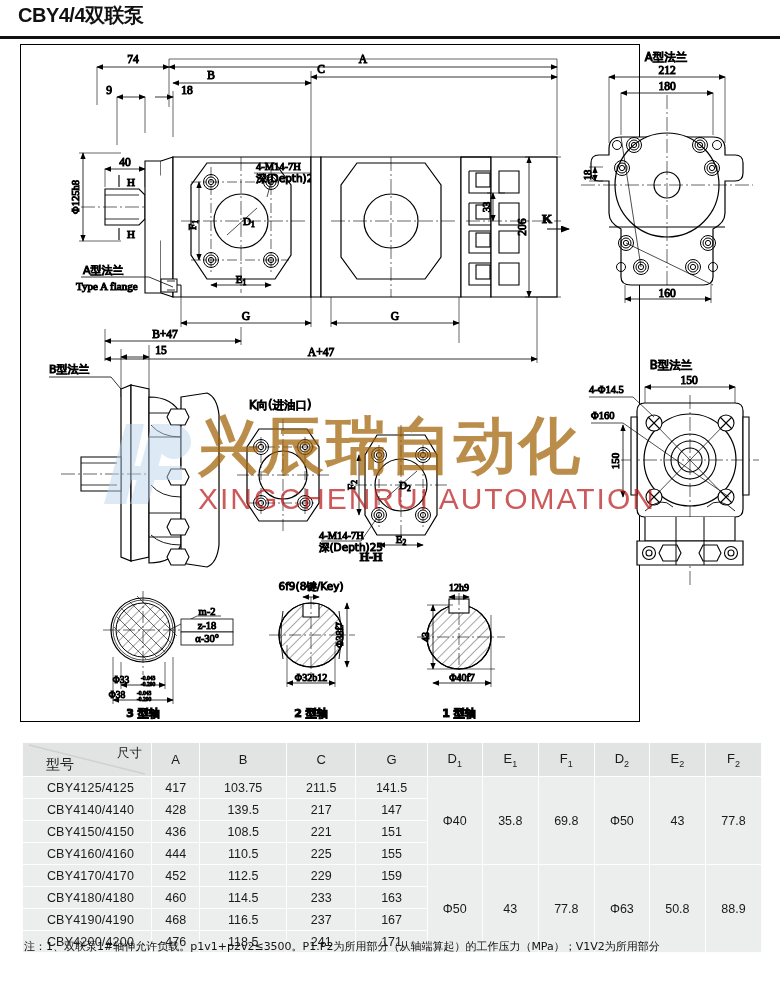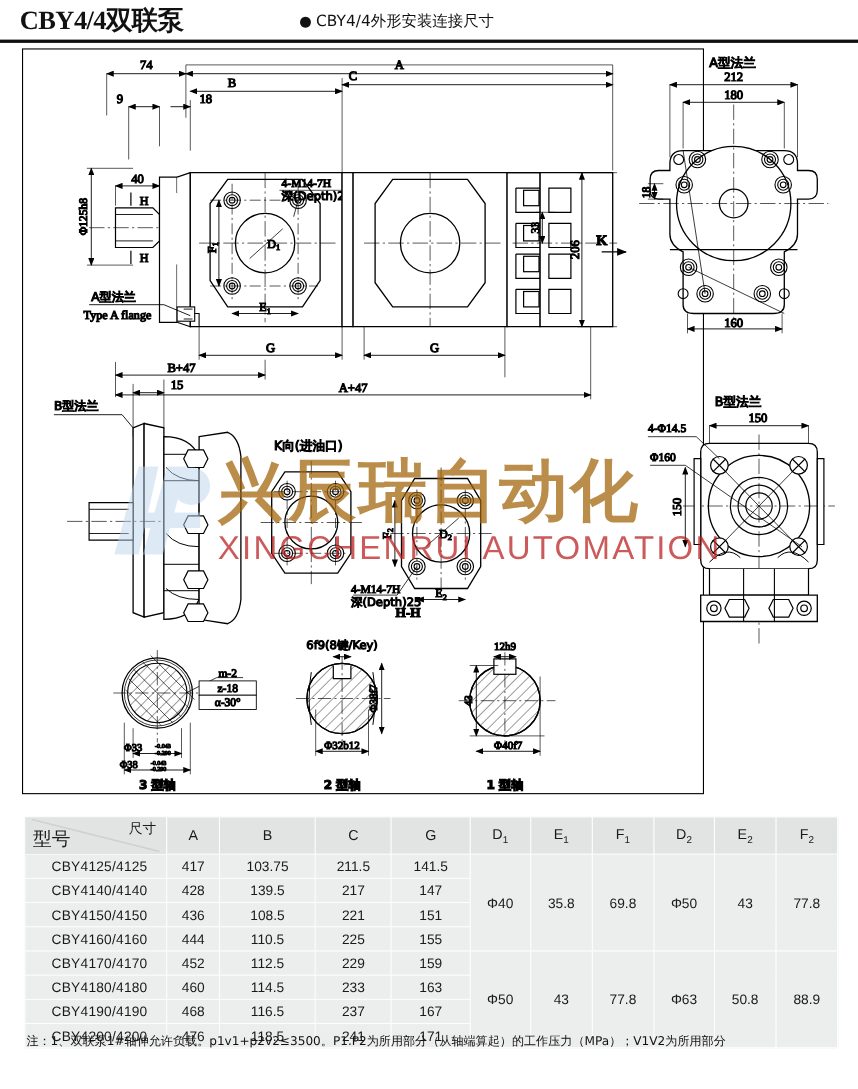--- a/index.html
+++ b/index.html
@@ -6,22 +6,22 @@
   html,body{margin:0;padding:0;background:#fff;}
   body{
     width:780px;height:990px;position:relative;overflow:hidden;
     font-family:"Liberation Sans","DejaVu Sans",sans-serif;
     color:#111;
   }
   
   #header{position:absolute;left:0;top:0;width:780px;height:38px;}
   #title{
     position:absolute;left:18px;top:2px;
-    font-size:24px;font-weight:bold;letter-spacing:-0.5px;
-    font-family:Liberation Serif, serif;
+    font-size:20px;font-weight:bold;letter-spacing:-0.5px;
+    font-family:Liberation Sans, sans-serif;
     white-space:nowrap;
   }
   #subtitle{
     position:absolute;left:272px;top:11px;font-size:14px;white-space:nowrap;
     font-family:"DejaVu Sans","Liberation Sans",sans-serif;
   }
   #subtitle .bullet{font-size:13px;margin-right:4px;}
   #header-rule{position:absolute;left:0;top:36px;width:780px;height:3px;background:#111;}
 
   
@@ -64,44 +64,41 @@
     font-weight:normal;color:#1a1a1a;
   }
   table#spec th{background:#e2e3e3;height:33px;font-size:13px;}
   table#spec td.model{text-align:center;padding-left:7px;letter-spacing:.2px;}
   th#corner{position:relative;padding:0;width:128px;background:#e2e3e3;}
   th#corner .diag{
     position:absolute;left:0;top:0;width:100%;height:100%;
   }
   th#corner .lbl-dim{position:absolute;right:9px;top:2px;font-size:12.5px;
     font-family:"DejaVu Sans",sans-serif;}
-  th#corner .lbl-model{position:absolute;left:7px;bottom:2px;font-size:17px;
+  th#corner .lbl-model{position:absolute;left:23px;bottom:2px;font-size:14px;
     font-family:"DejaVu Sans",sans-serif;}
   .sub{font-size:9px;vertical-align:sub;}
 
   
   #notes{
     position:absolute;left:24px;top:938px;width:740px;
     font-size:11px;line-height:1.55;color:#111;
     font-family:"DejaVu Sans","Liberation Sans",sans-serif;
   }
   #notes .l2{padding-left:22px;}
 
   
   text{font-family:"Liberation Serif","DejaVu Serif",serif;fill:#000;}
   .cn{font-family:"DejaVu Sans","Liberation Sans",sans-serif;}
 </style>
 </head>
 <body>
 
 <div id="header">
   <div id="title">CBY4/4双联泵</div>
-  <div id="subtitle">
-    <span class="bullet">●</span><span>CBY4/4外形安装连接尺寸</span>
-  </div>
   <div id="header-rule"></div>
 </div>
 
 <div id="frame">
 <div id="drawing">
 <svg width="740" height="678" viewBox="0 0 740 678" xmlns="http://www.w3.org/2000/svg">
   <defs>
     <marker id="ar" markerWidth="9" markerHeight="7" refX="8" refY="3.5" orient="auto">
       <path d="M0,0 L9,3.5 L0,7 z" fill="#000"></path>
     </marker>

